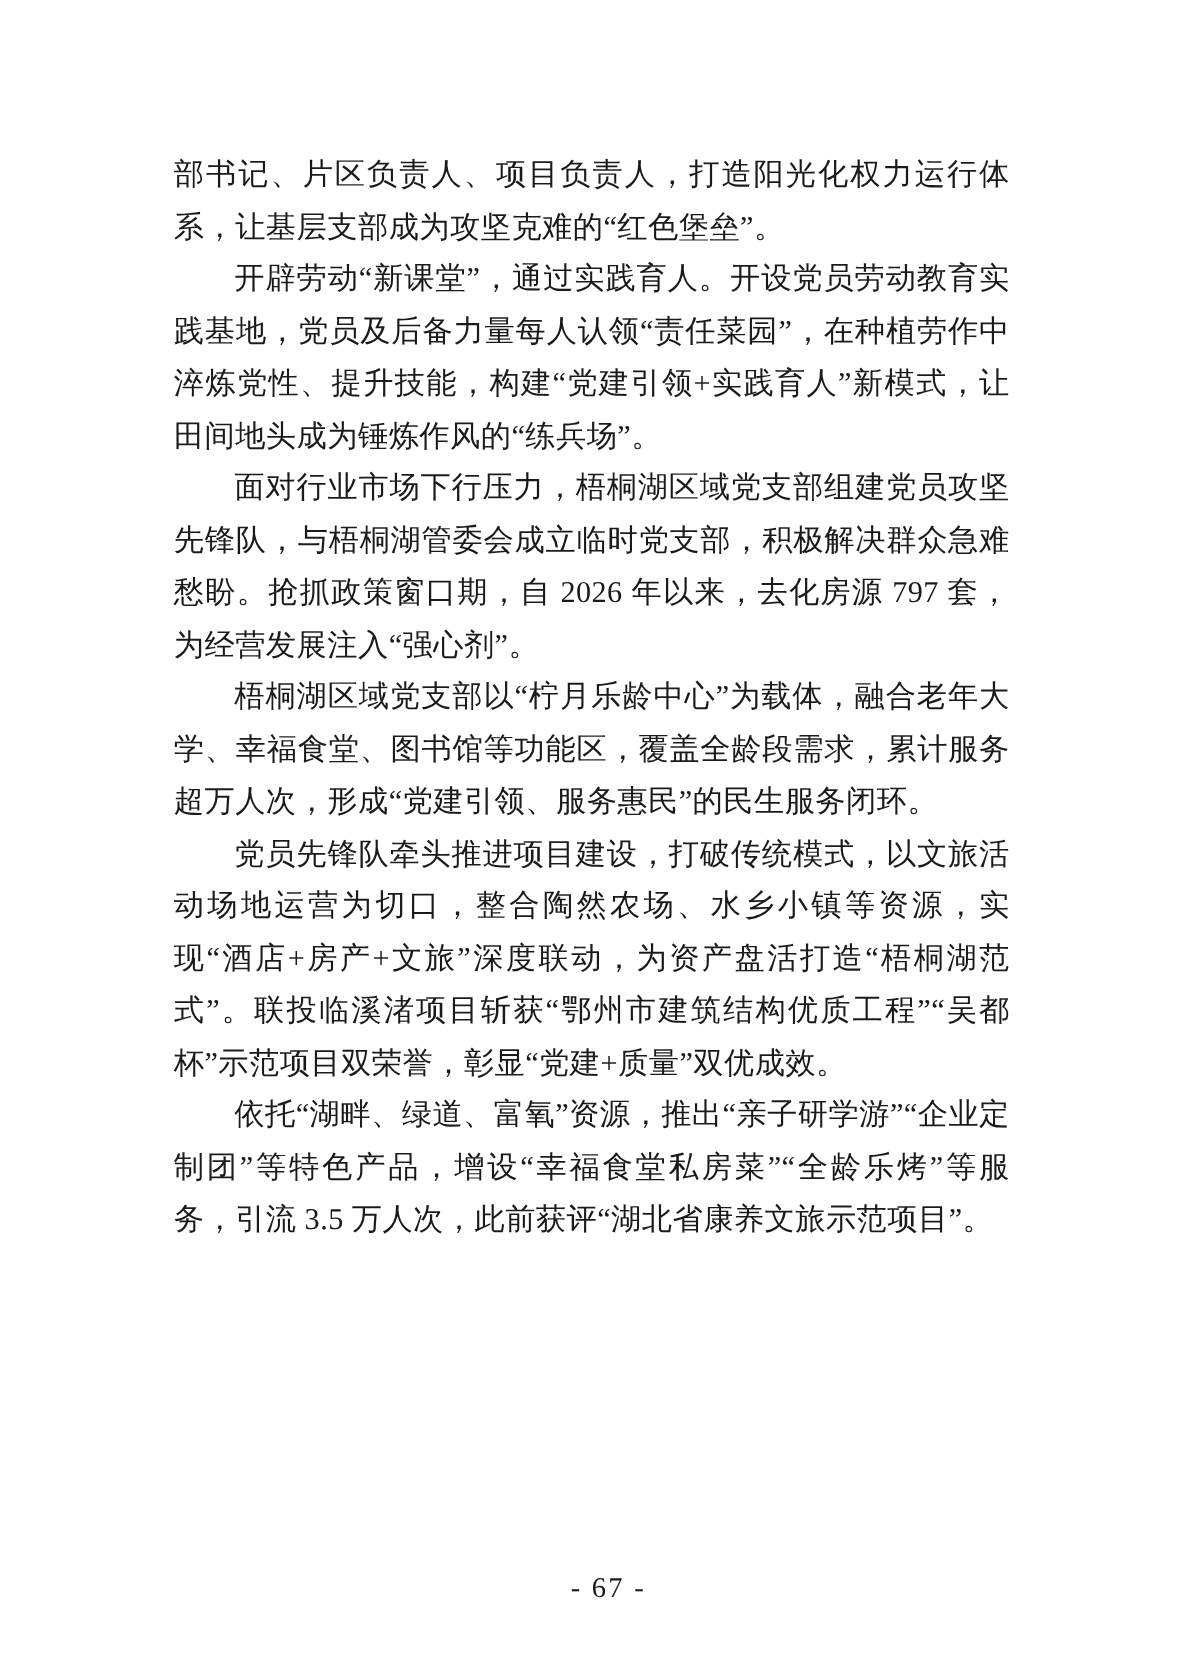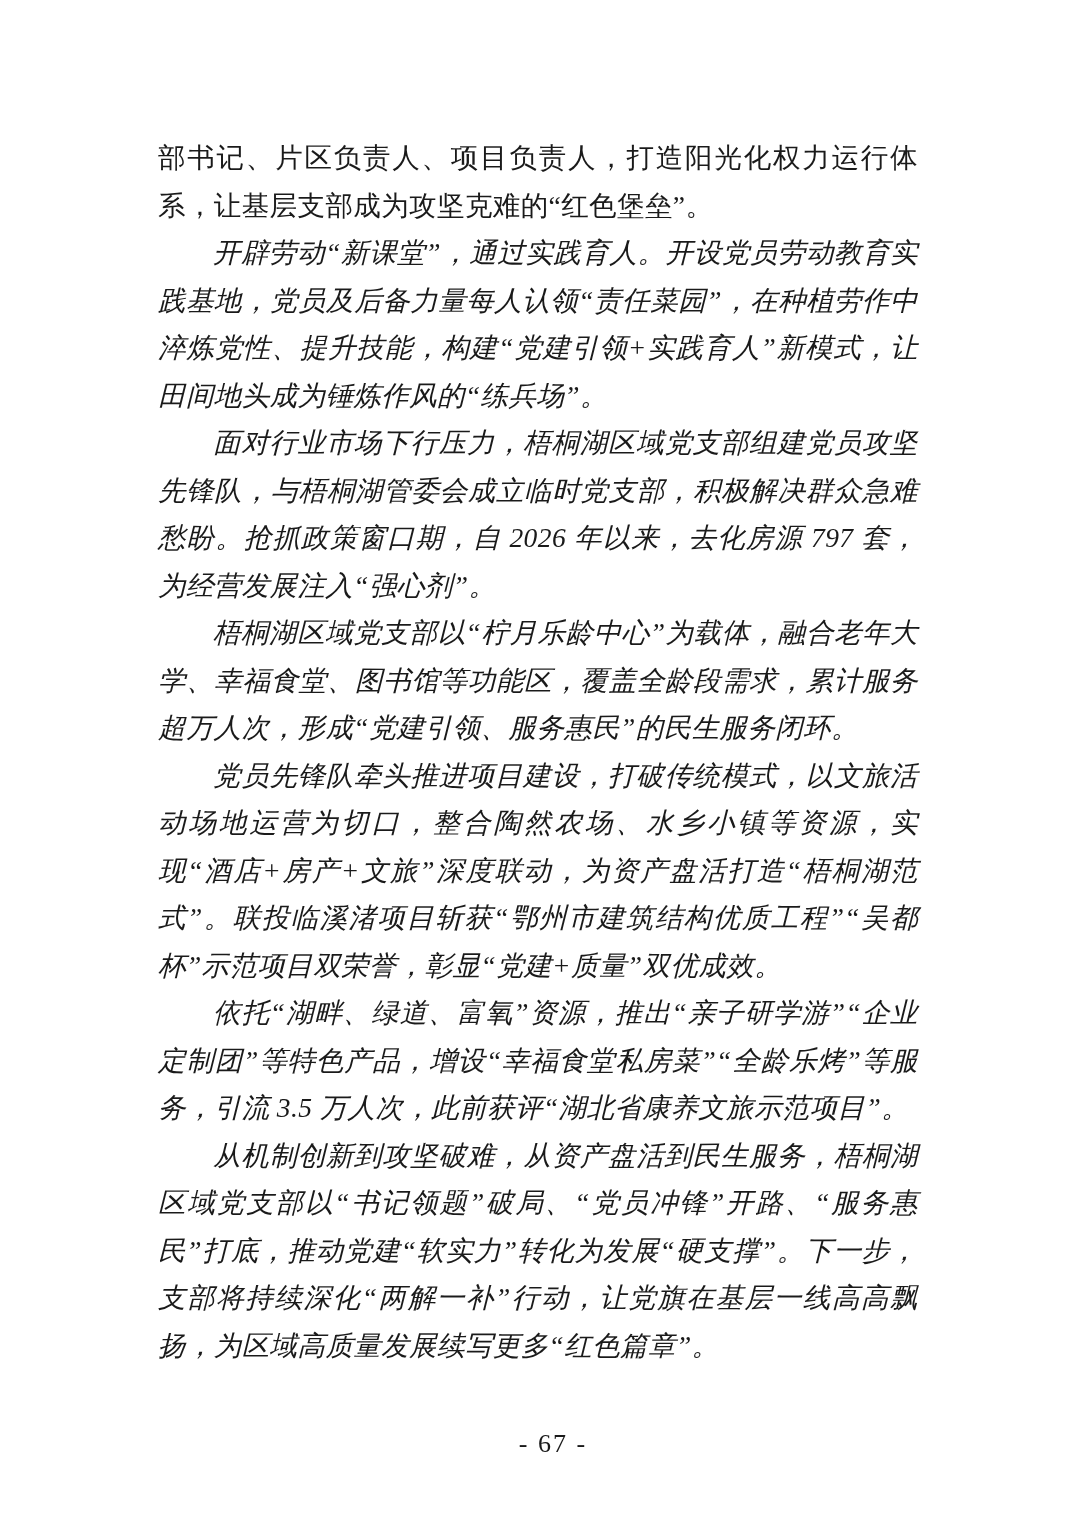--- a/index.html
+++ b/index.html
@@ -28,21 +28,20 @@
     margin: 0;
     font-size: 27.5px;
     line-height: 47.5px;
     letter-spacing: 0.4px;
     text-align: justify;
     text-justify: inter-ideograph;
     font-family: "Liberation Serif", "DejaVu Serif", serif;
   }
   p.indent {
     text-indent: 55px;
-    font-style: italic;
   }
   .footer {
     position: absolute;
     left: 16px;
     top: 1415px;
     width: 1074px;
     text-align: center;
     font-size: 26px;
     letter-spacing: 2px;
     font-family: "Liberation Serif", "DejaVu Serif", serif;
@@ -53,16 +52,15 @@
 <body>
 
 <div class="page">
   <div class="content">
     <p class="para">部书记、片区负责人、项目负责人，打造阳光化权力运行体系，让基层支部成为攻坚克难的“红色堡垒”。</p>
     <p class="para indent">开辟劳动“新课堂”，通过实践育人。开设党员劳动教育实践基地，党员及后备力量每人认领“责任菜园”，在种植劳作中淬炼党性、提升技能，构建“党建引领+实践育人”新模式，让田间地头成为锤炼作风的“练兵场”。</p>
     <p class="para indent">面对行业市场下行压力，梧桐湖区域党支部组建党员攻坚先锋队，与梧桐湖管委会成立临时党支部，积极解决群众急难愁盼。抢抓政策窗口期，自 2026 年以来，去化房源 797 套，为经营发展注入“强心剂”。</p>
     <p class="para indent">梧桐湖区域党支部以“柠月乐龄中心”为载体，融合老年大学、幸福食堂、图书馆等功能区，覆盖全龄段需求，累计服务超万人次，形成“党建引领、服务惠民”的民生服务闭环。</p>
     <p class="para indent">党员先锋队牵头推进项目建设，打破传统模式，以文旅活动场地运营为切口，整合陶然农场、水乡小镇等资源，实现“酒店+房产+文旅”深度联动，为资产盘活打造“梧桐湖范式”。联投临溪渚项目斩获“鄂州市建筑结构优质工程”“吴都杯”示范项目双荣誉，彰显“党建+质量”双优成效。</p>
     <p class="para indent">依托“湖畔、绿道、富氧”资源，推出“亲子研学游”“企业定制团”等特色产品，增设“幸福食堂私房菜”“全龄乐烤”等服务，引流 3.5 万人次，此前获评“湖北省康养文旅示范项目”。</p>
-    <p class="para indent">从机制创新到攻坚破难，从资产盘活到民生服务，梧桐湖区域党支部以“书记领题”破局、“党员冲锋”开路、“服务惠民”打底，推动党建“软实力”转化为发展“硬支撑”。下一步，支部将持续深化“两解一补”行动，让党旗在基层一线高高飘扬，为区域高质量发展续写更多“红色篇章”。</p>
   </div>
   <div class="footer">- 67 -</div>
 </div>
 
 </body></html>

